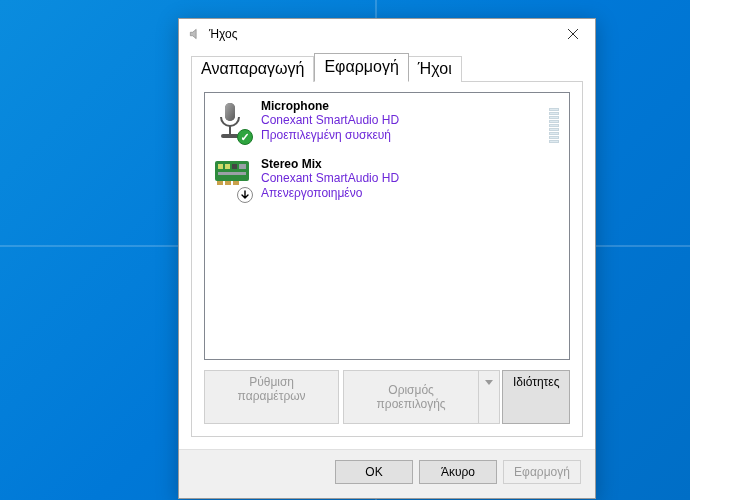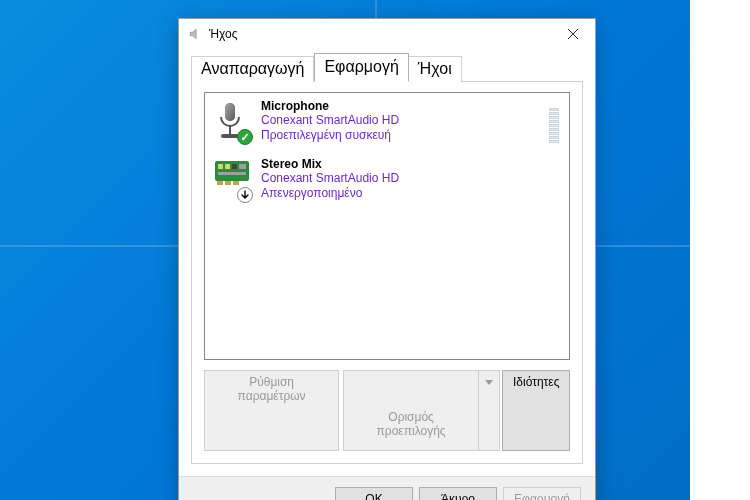--- a/index.html
+++ b/index.html
@@ -191,21 +191,20 @@
     border-color: #cfcfcf;
     background: #efefef;
   }
   .btn.split {
     display: flex;
     padding: 0;
     overflow: hidden;
   }
   .btn.split .main {
     padding: 12px 10px;
-    margin-top: 27px;
   }
   .btn.split .arrow {
     padding: 4px 6px;
     border-left: 1px solid #cfcfcf;
   }
   .spacer { flex: 1; }
   .footer {
     display: flex;
     justify-content: flex-end;
     gap: 6px;

